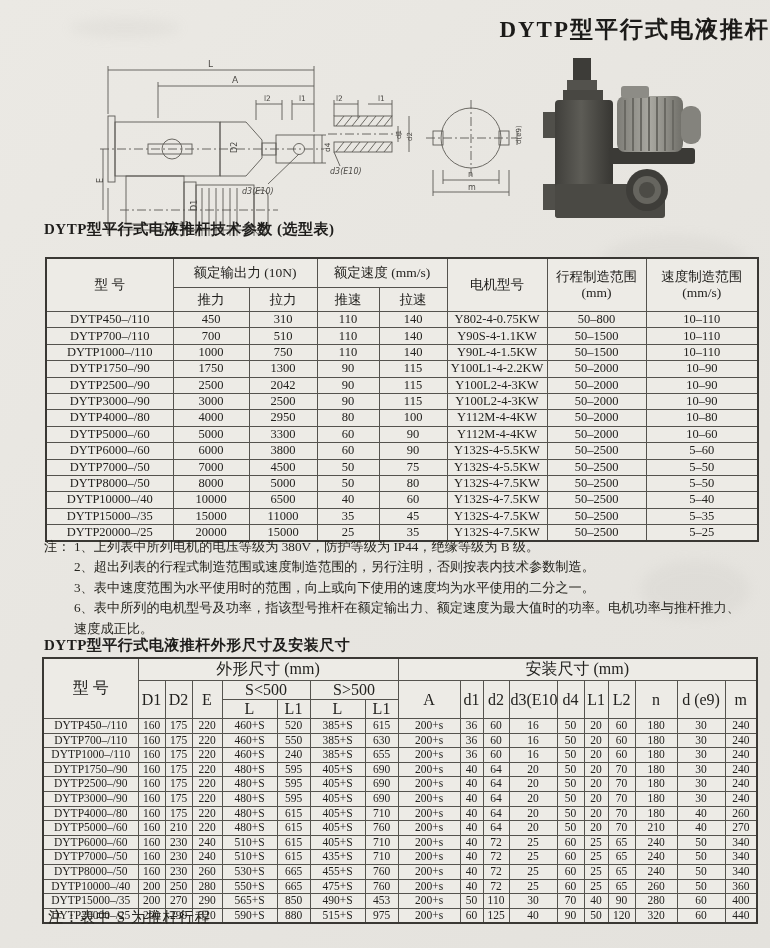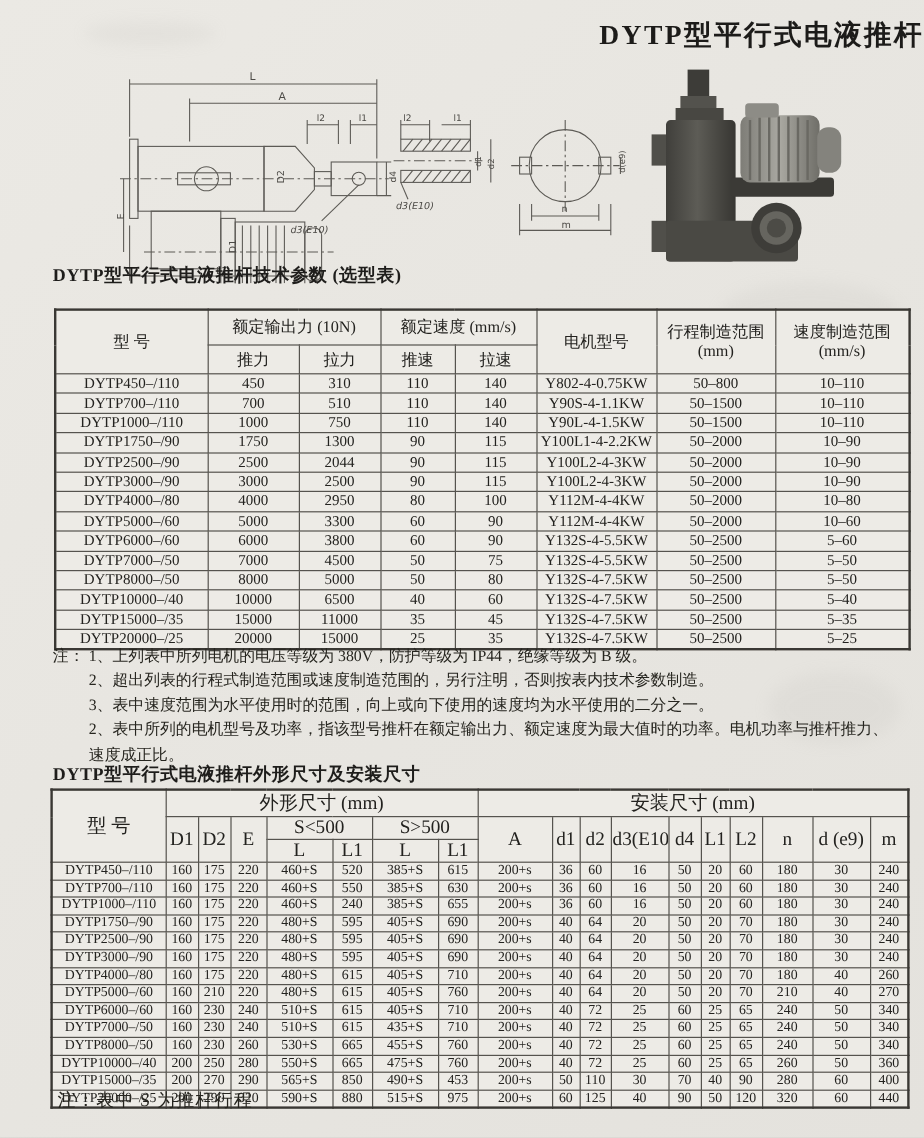--- a/index.html
+++ b/index.html
@@ -286,21 +286,21 @@
           <td>1300</td>
           <td>90</td>
           <td>115</td>
           <td>Y100L1-4-2.2KW</td>
           <td>50–2000</td>
           <td>10–90</td>
         </tr>
         <tr>
           <td>DYTP2500–/90</td>
           <td>2500</td>
-          <td>2044</td>
+          <td>2042</td>
           <td>90</td>
           <td>115</td>
           <td>Y100L2-4-3KW</td>
           <td>50–2000</td>
           <td>10–90</td>
         </tr>
         <tr>
           <td>DYTP3000–/90</td>
           <td>3000</td>
           <td>2500</td>
@@ -401,21 +401,21 @@
     <div class="note-line">
       <span class="note-indent"></span>
       <span class="note-text">2、超出列表的行程式制造范围或速度制造范围的，另行注明，否则按表内技术参数制造。</span>
     </div>
     <div class="note-line">
       <span class="note-indent"></span>
       <span class="note-text">3、表中速度范围为水平使用时的范围，向上或向下使用的速度均为水平使用的二分之一。</span>
     </div>
     <div class="note-line">
       <span class="note-indent"></span>
-      <span class="note-text">2、表中所列的电机型号及功率，指该型号推杆在额定输出力、额定速度为最大值时的功率。电机功率与推杆推力、速度成正比。</span>
+      <span class="note-text">6、表中所列的电机型号及功率，指该型号推杆在额定输出力、额定速度为最大值时的功率。电机功率与推杆推力、速度成正比。</span>
     </div>
   </div>
 
   <div class="sec-title" style="top:636px;">DYTP型平行式电液推杆外形尺寸及安装尺寸</div>
 
   <table id="dim-table">
     <colgroup>
       <col style="width:95px">
         <col style="width:27px">
         <col style="width:27px">

